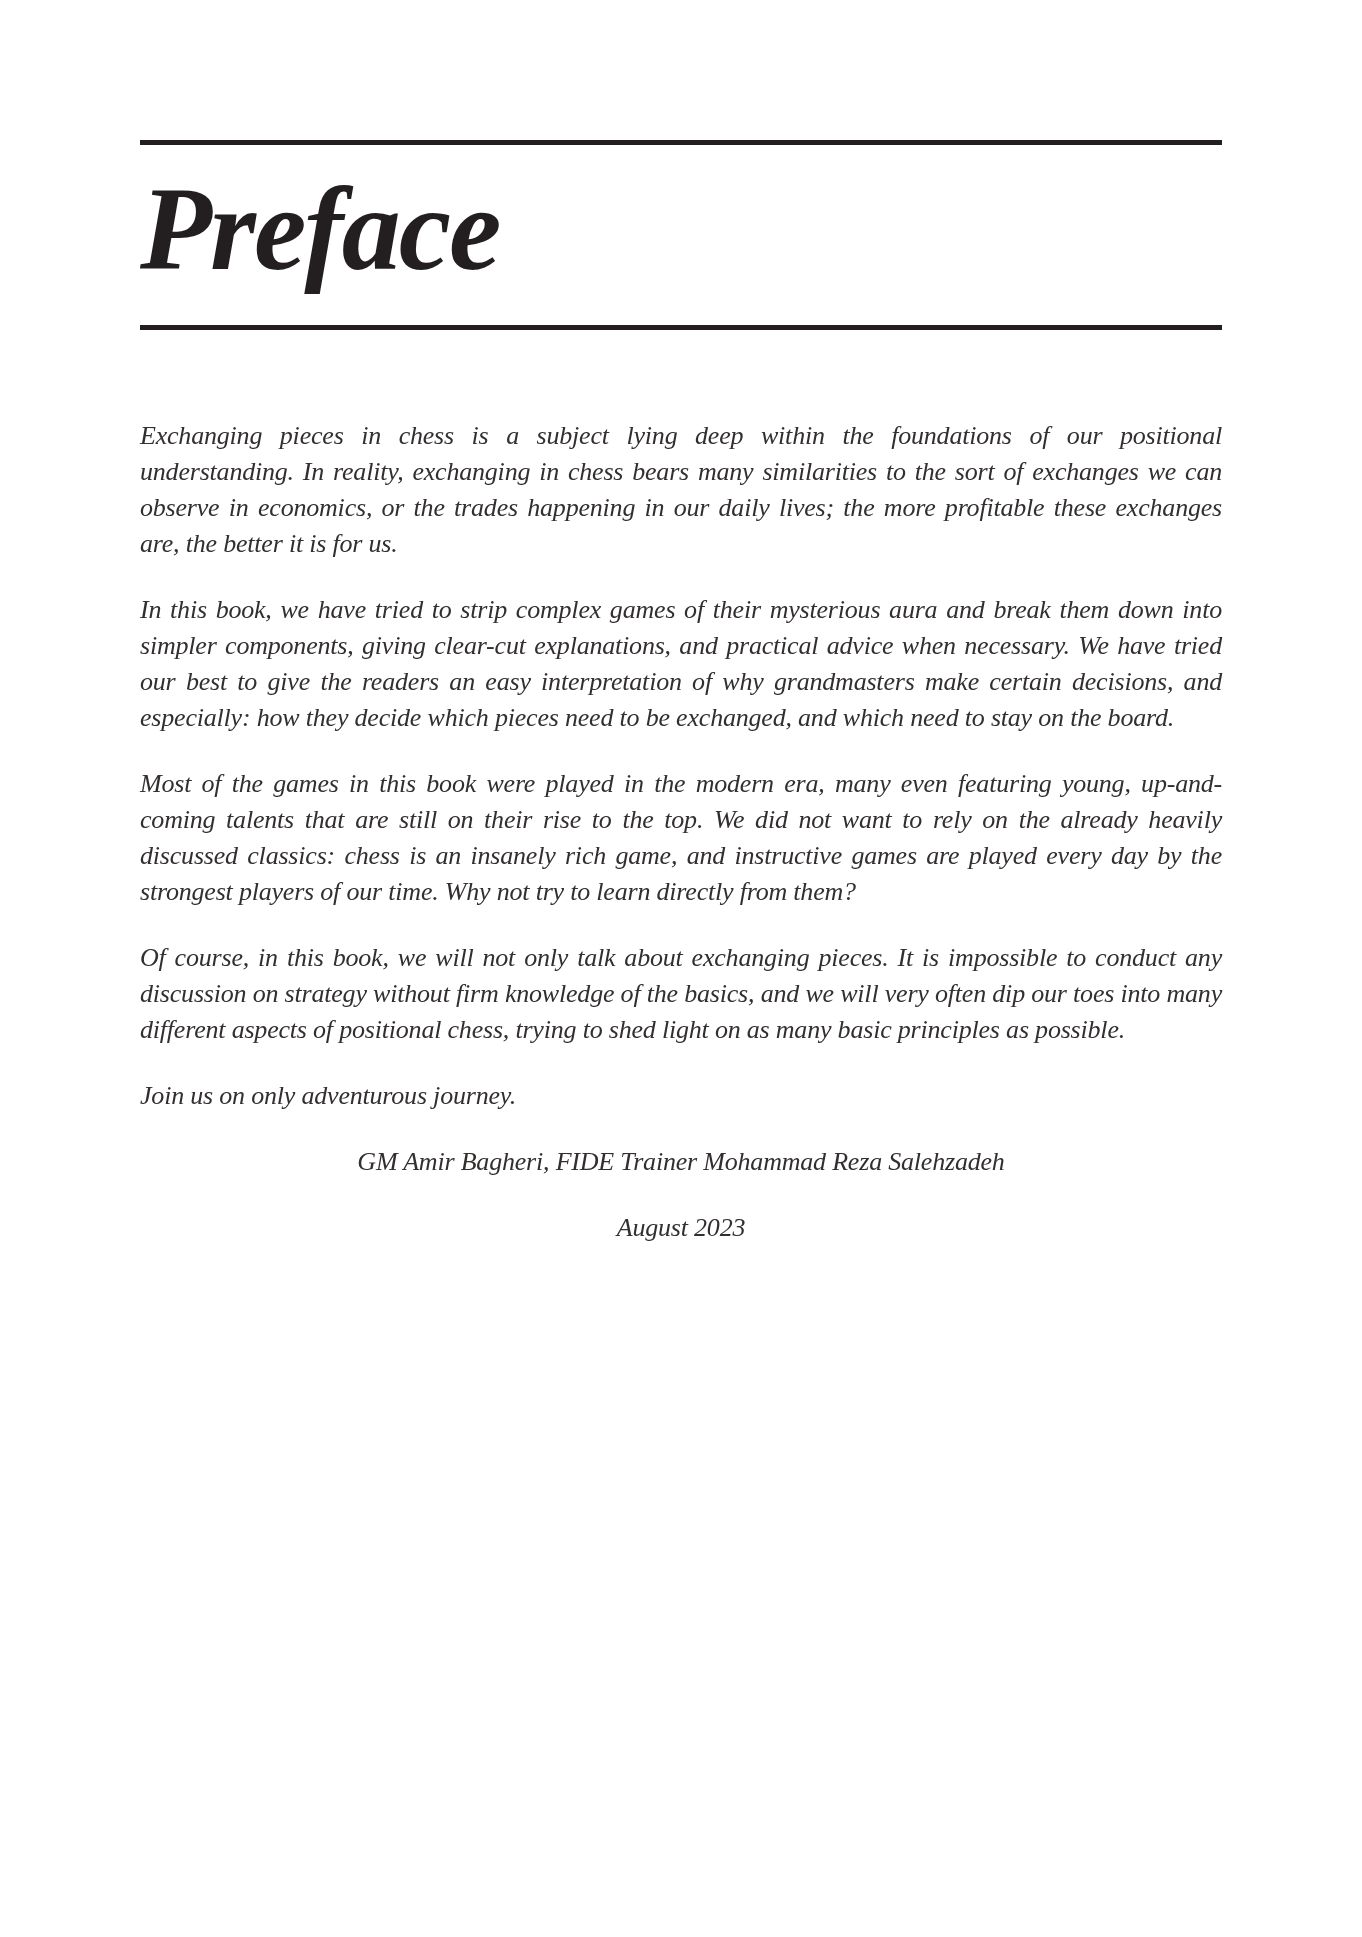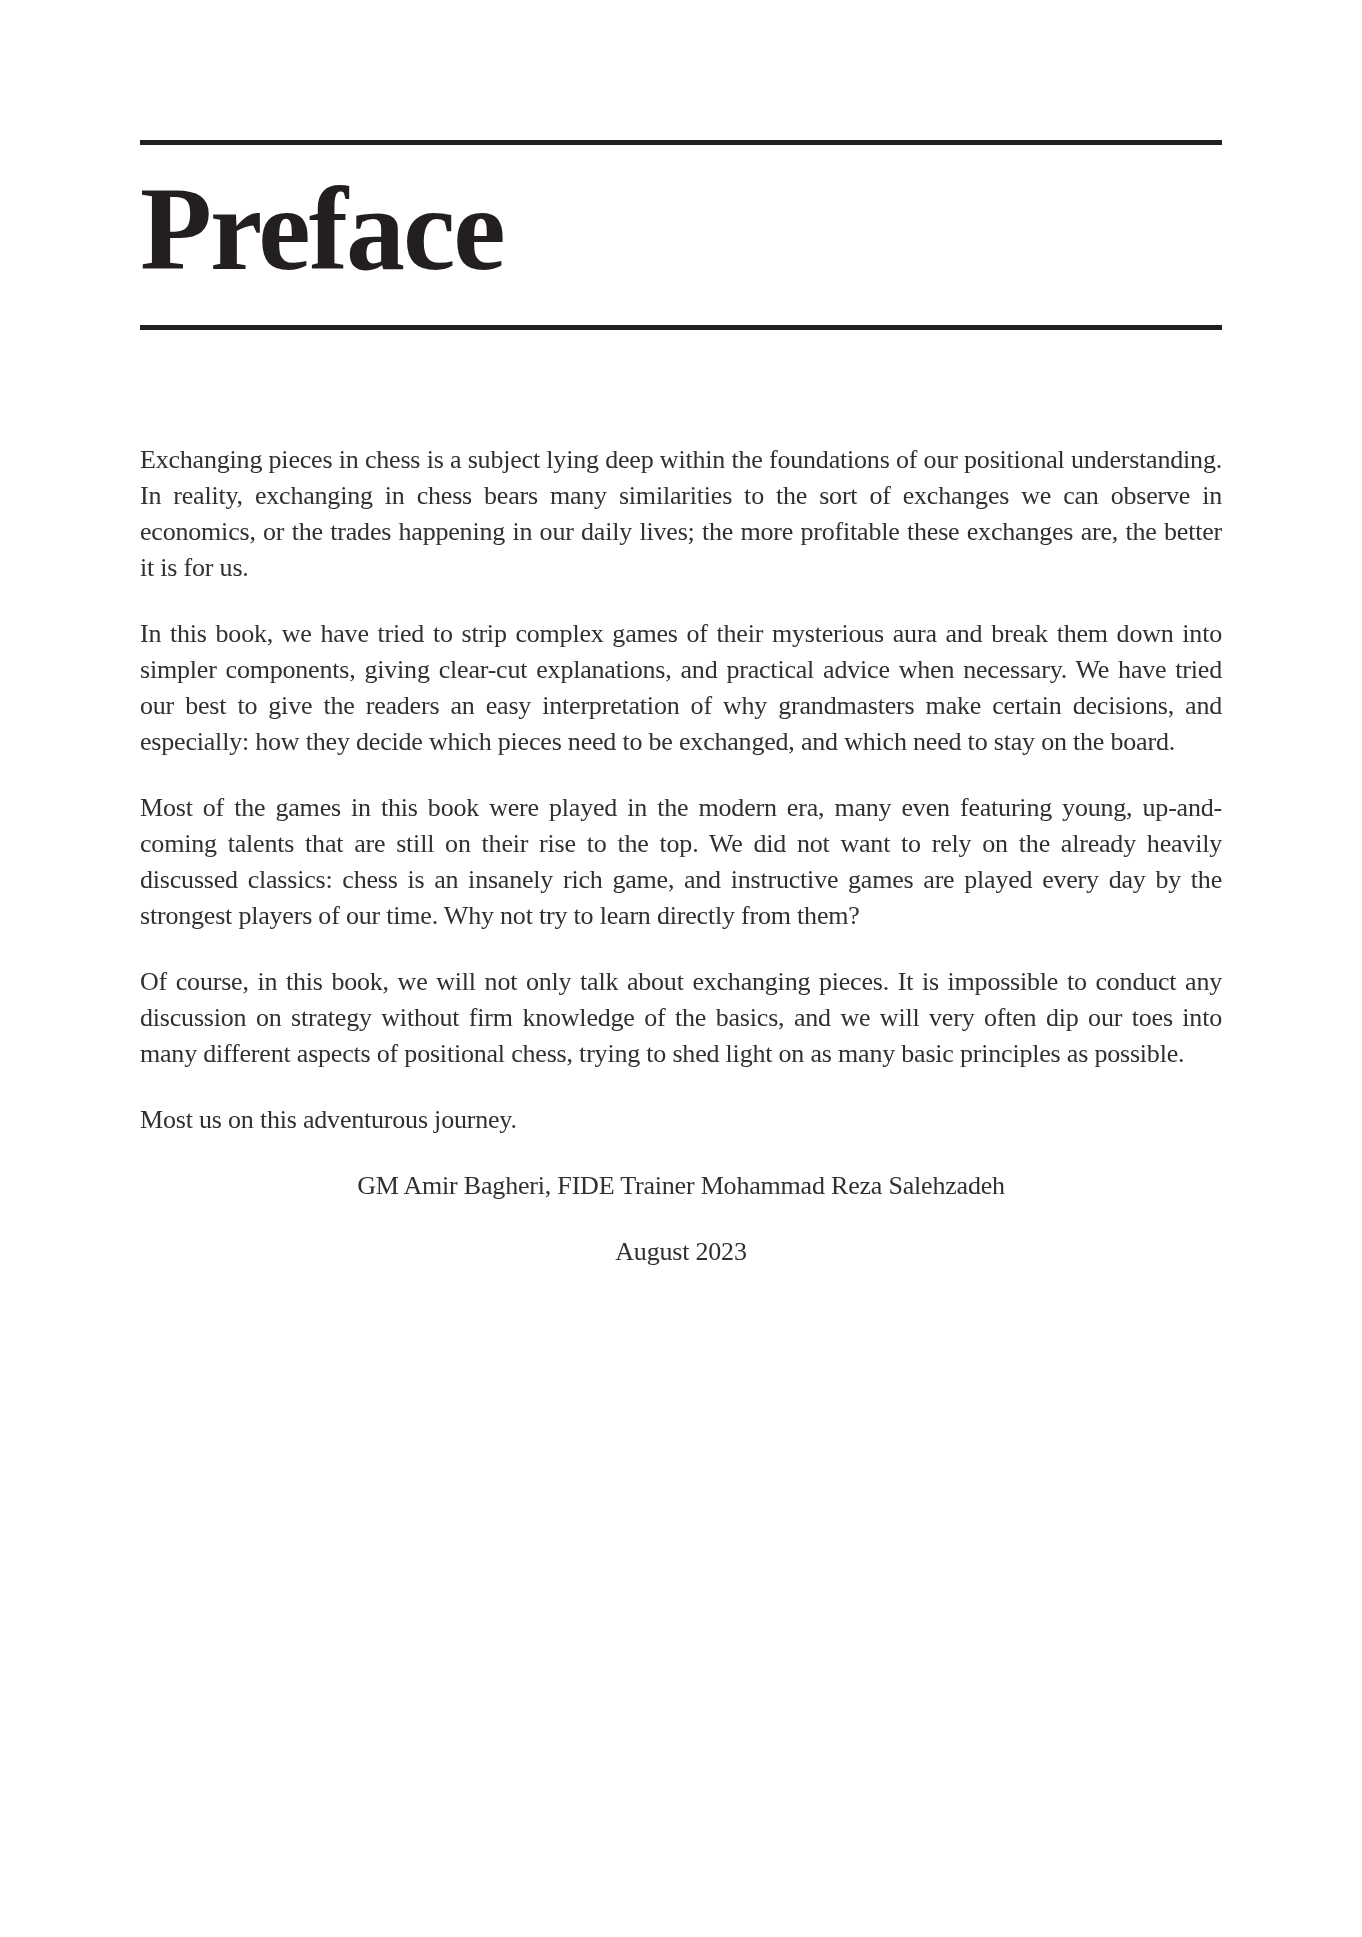--- a/index.html
+++ b/index.html
@@ -13,20 +13,21 @@
     padding: 0;
     background: var(--paper);
   }
   .page {
     position: relative;
     width: 1362px;
     height: 1937px;
     background: var(--paper);
     overflow: hidden;
     font-family: "Liberation Serif", serif;
+    font-style: italic;
   }
   .content {
     position: absolute;
     left: 140px;
     top: 0;
     width: 1082px;
   }
   .rule {
     width: 100%;
     height: 5px;
@@ -37,21 +38,21 @@
     margin: 0;
     padding: 26px 0 36px 0;
     font-family: "Liberation Serif", serif;
     font-weight: 700;
     font-size: 118px;
     line-height: 118px;
     letter-spacing: -2px;
     color: var(--ink);
   }
   .body-block {
-    margin-top: 112px;
+    margin-top: 88px;
   }
   .body-block p,
   .closing p {
     margin: 0 0 30px 0;
     font-size: 26px;
     line-height: 36px;
     letter-spacing: -0.2px;
     color: var(--body-ink);
   }
   .body-block p {
@@ -72,21 +73,21 @@
 
     <h1 class="page-title">Preface</h1>
 
     <div class="rule"></div>
 
     <section class="body-block">
         <p>Exchanging pieces in chess is a subject lying deep within the foundations of our positional understanding. In reality, exchanging in chess bears many similarities to the sort of exchanges we can observe in economics, or the trades happening in our daily lives; the more profitable these exchanges are, the better it is for us.</p>
         <p>In this book, we have tried to strip complex games of their mysterious aura and break them down into simpler components, giving clear-cut explanations, and practical advice when necessary. We have tried our best to give the readers an easy interpretation of why grandmasters make certain decisions, and especially: how they decide which pieces need to be exchanged, and which need to stay on the board.</p>
         <p>Most of the games in this book were played in the modern era, many even featuring young, up-and-coming talents that are still on their rise to the top. We did not want to rely on the already heavily discussed classics: chess is an insanely rich game, and instructive games are played every day by the strongest players of our time. Why not try to learn directly from them?</p>
         <p>Of course, in this book, we will not only talk about exchanging pieces. It is impossible to conduct any discussion on strategy without firm knowledge of the basics, and we will very often dip our toes into many different aspects of positional chess, trying to shed light on as many basic principles as possible.</p>
-        <p>Most us on this adventurous journey.</p>
+        <p>Join us on only adventurous journey.</p>
       </section>
 
     <section class="closing">
       <p>GM Amir Bagheri, FIDE Trainer Mohammad Reza Salehzadeh</p>
       <p>August 2023</p>
     </section>
 
   </div>
 </div>
 

